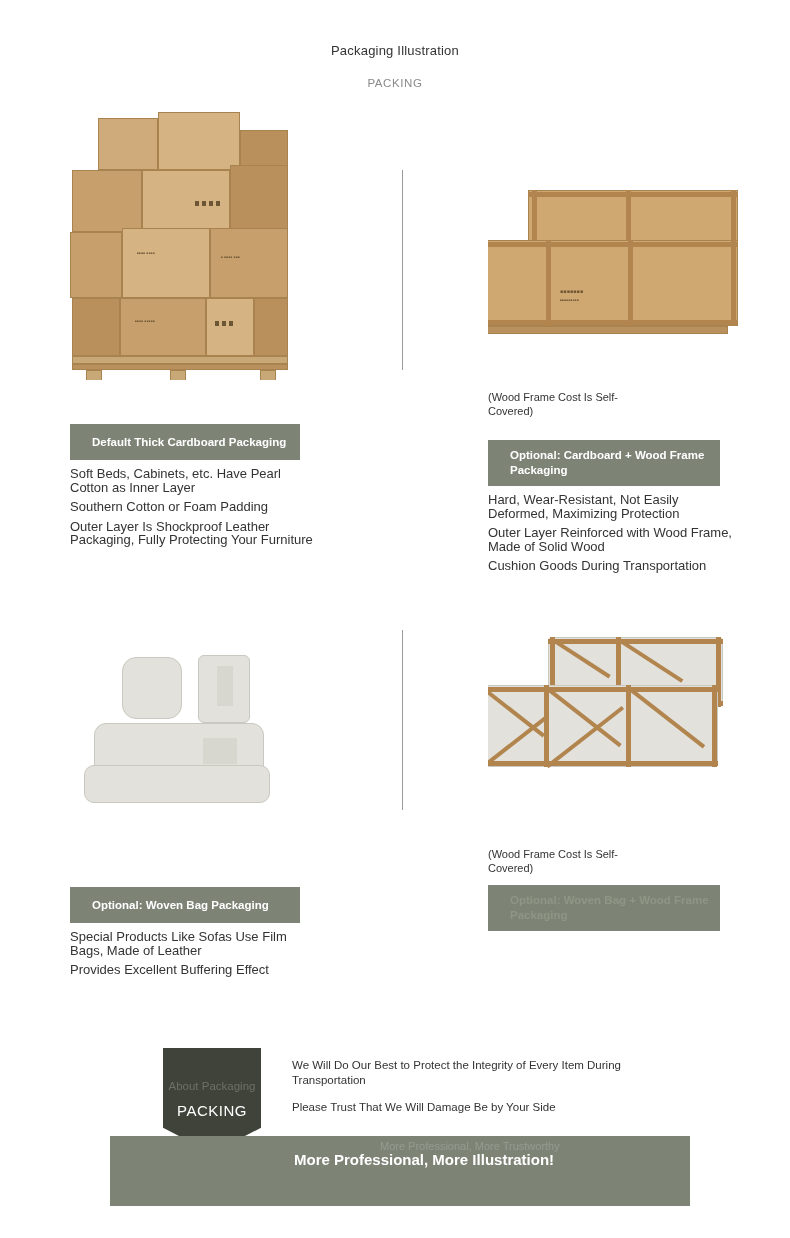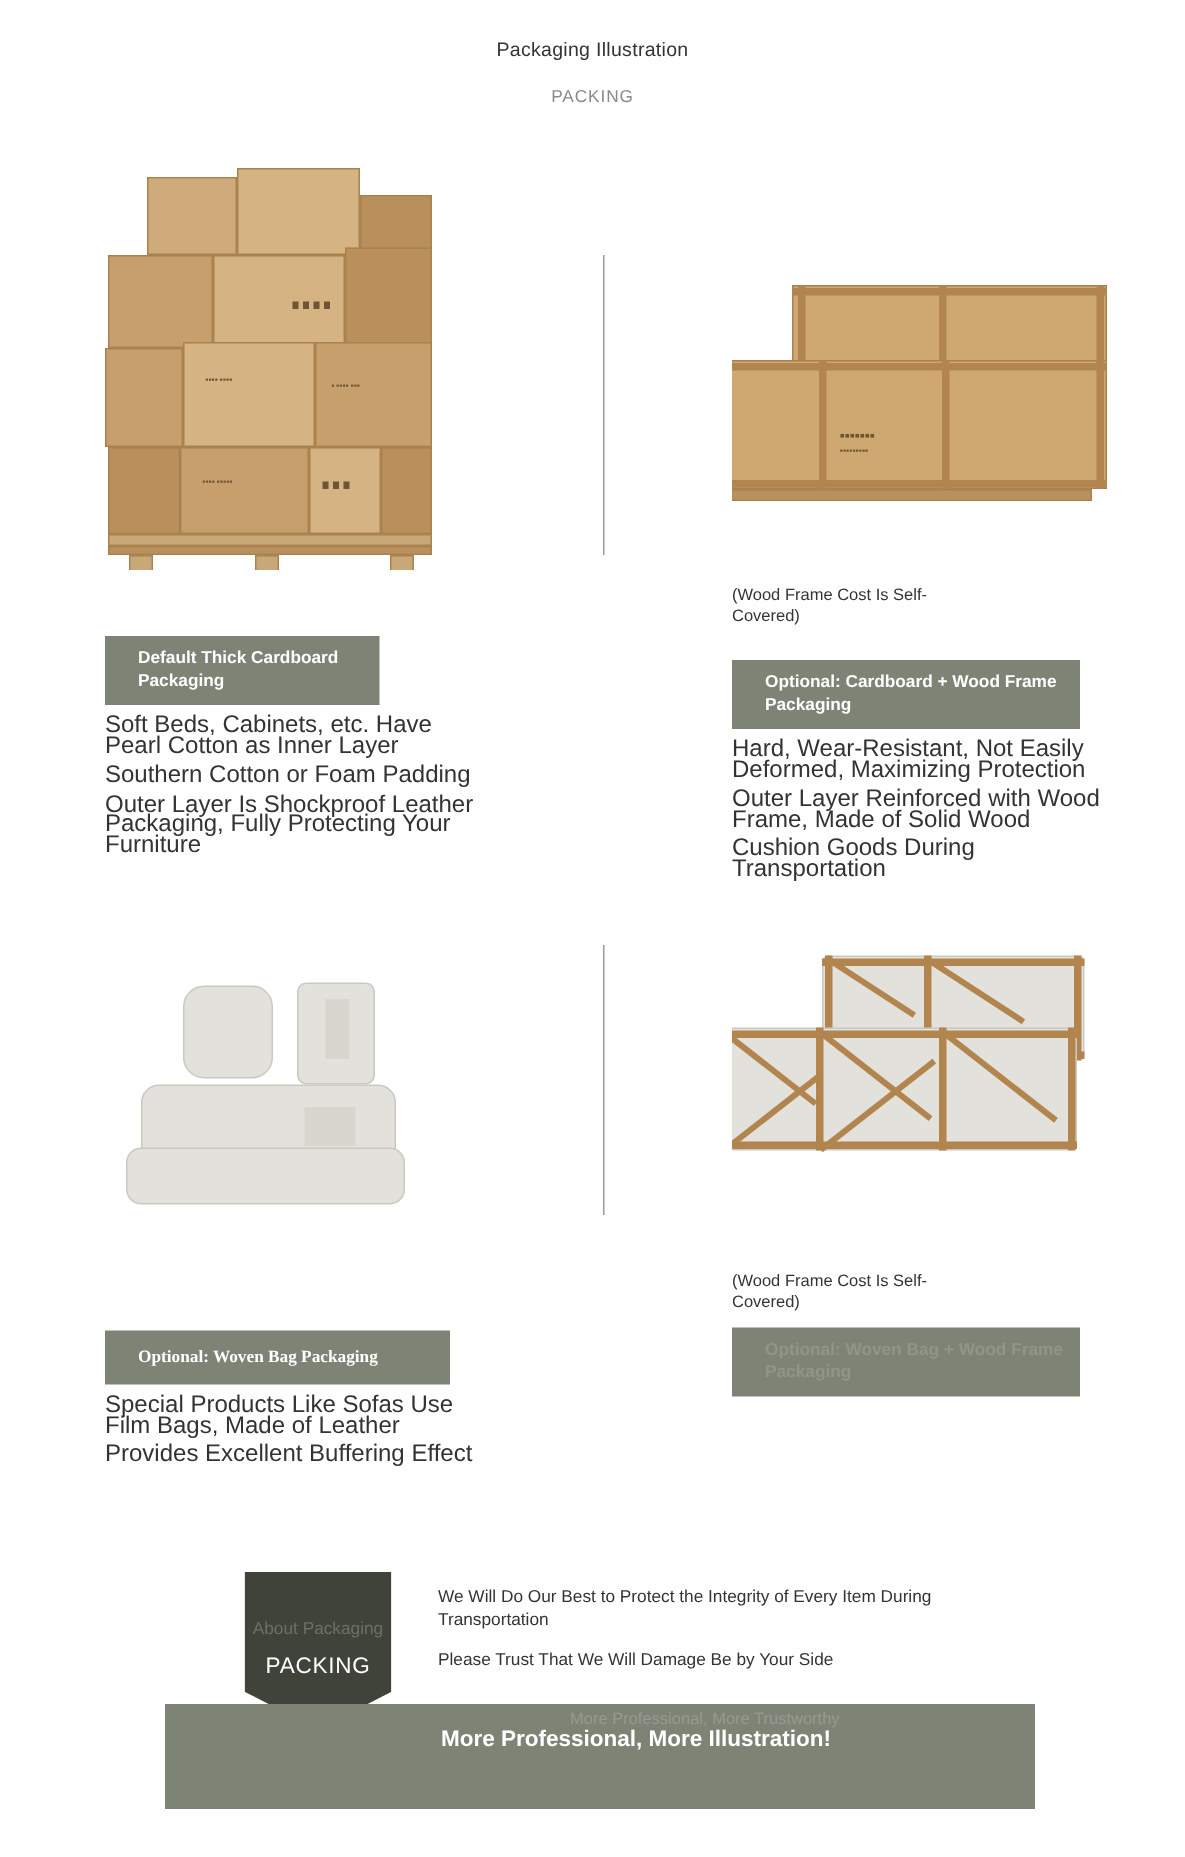--- a/index.html
+++ b/index.html
@@ -11,21 +11,21 @@
     color: #222;
     position: relative;
     overflow: hidden;
   }
   .page { position: relative; width: 790px; height: 1238px; }
 
   .title {
     text-align: center;
     font-size: 13px;
     color: #333;
-    padding-top: 25px;
+    padding-top: 43px;
     letter-spacing: .2px;
   }
   .subtitle {
     text-align: center;
     font-size: 11.5px;
     color: #8a8a8a;
     padding-top: 19px;
     letter-spacing: .6px;
   }
 
@@ -53,21 +53,21 @@
   .label-bar.faded { color: #8f9686; }
 
   .note {
     font-size: 11px;
     color: #333;
     line-height: 14px;
     margin-top: 3px;
   }
   .bullets { margin-top: 7px; }
   .bullets p {
-    font-size: 16px;
+    font-size: 13px;
     line-height: 13.5px;
     color: #333;
     margin-bottom: 6px;
   }
 
   
   .boxstack { position: relative; width: 100%; height: 100%; }
   .bx {
     position: absolute;
     background: #c79f6d;
@@ -186,21 +186,21 @@
 
         <div class="pallet" style="left:2px; top:246px; width:216px; height:8px;"></div>
         <div class="pallet" style="left:2px; top:254px; width:216px; height:6px; background:#b9915f;"></div>
         <div class="pallet" style="left:16px; top:260px; width:16px; height:12px;"></div>
         <div class="pallet" style="left:100px; top:260px; width:16px; height:12px;"></div>
         <div class="pallet" style="left:190px; top:260px; width:16px; height:12px;"></div>
       </div>
     </div>
 
     <div class="note" style="min-height:0;"></div>
-    <div class="label-bar" style="margin-top:44px; width:183px;">Default Thick Cardboard Packaging</div>
+    <div class="label-bar" style="margin-top:44px; width:230px;">Default Thick Cardboard Packaging</div>
     <div class="bullets" style="width:250px;">
       <p>Soft Beds, Cabinets, etc. Have Pearl Cotton as Inner Layer</p>
       <p>Southern Cotton or Foam Padding</p>
       <p>Outer Layer Is Shockproof Leather Packaging, Fully Protecting Your Furniture</p>
     </div>
   </div>
 
   <div class="cell" style="left:488px; top:110px; width:260px;">
     <div class="photo" style="position:relative; width:250px; height:270px;">
 
@@ -241,21 +241,21 @@
       <div class="bag" style="left:128px; top:40px; width:52px; height:68px;">
         <div class="bagtag" style="left:18px; top:10px; width:16px; height:40px;"></div>
       </div>
       <div class="bag" style="left:24px; top:108px; width:170px; height:72px; border-radius:12px;">
         <div class="bagtag" style="left:108px; top:14px; width:34px; height:26px;"></div>
       </div>
       <div class="bag" style="left:14px; top:150px; width:186px; height:38px; border-radius:10px;"></div>
     </div>
 
     <div class="note"></div>
-    <div class="label-bar" style="margin-top:32px; width:230px;font-family:Liberation Serif, serif;">Optional: Woven Bag Packaging</div>
+    <div class="label-bar" style="margin-top:32px; width:230px;">Optional: Woven Bag Packaging</div>
     <div class="bullets" style="width:250px;">
       <p>Special Products Like Sofas Use Film Bags, Made of Leather</p>
       <p>Provides Excellent Buffering Effect</p>
     </div>
   </div>
 
   <div class="cell" style="left:488px; top:615px; width:260px;">
     <div class="photo" style="position:relative; width:260px; height:230px;">
       <div class="bag" style="left:60px; top:22px; width:175px; height:70px; border-radius:4px;"></div>
       <div class="slat h" style="left:60px; top:24px; width:175px;"></div>

